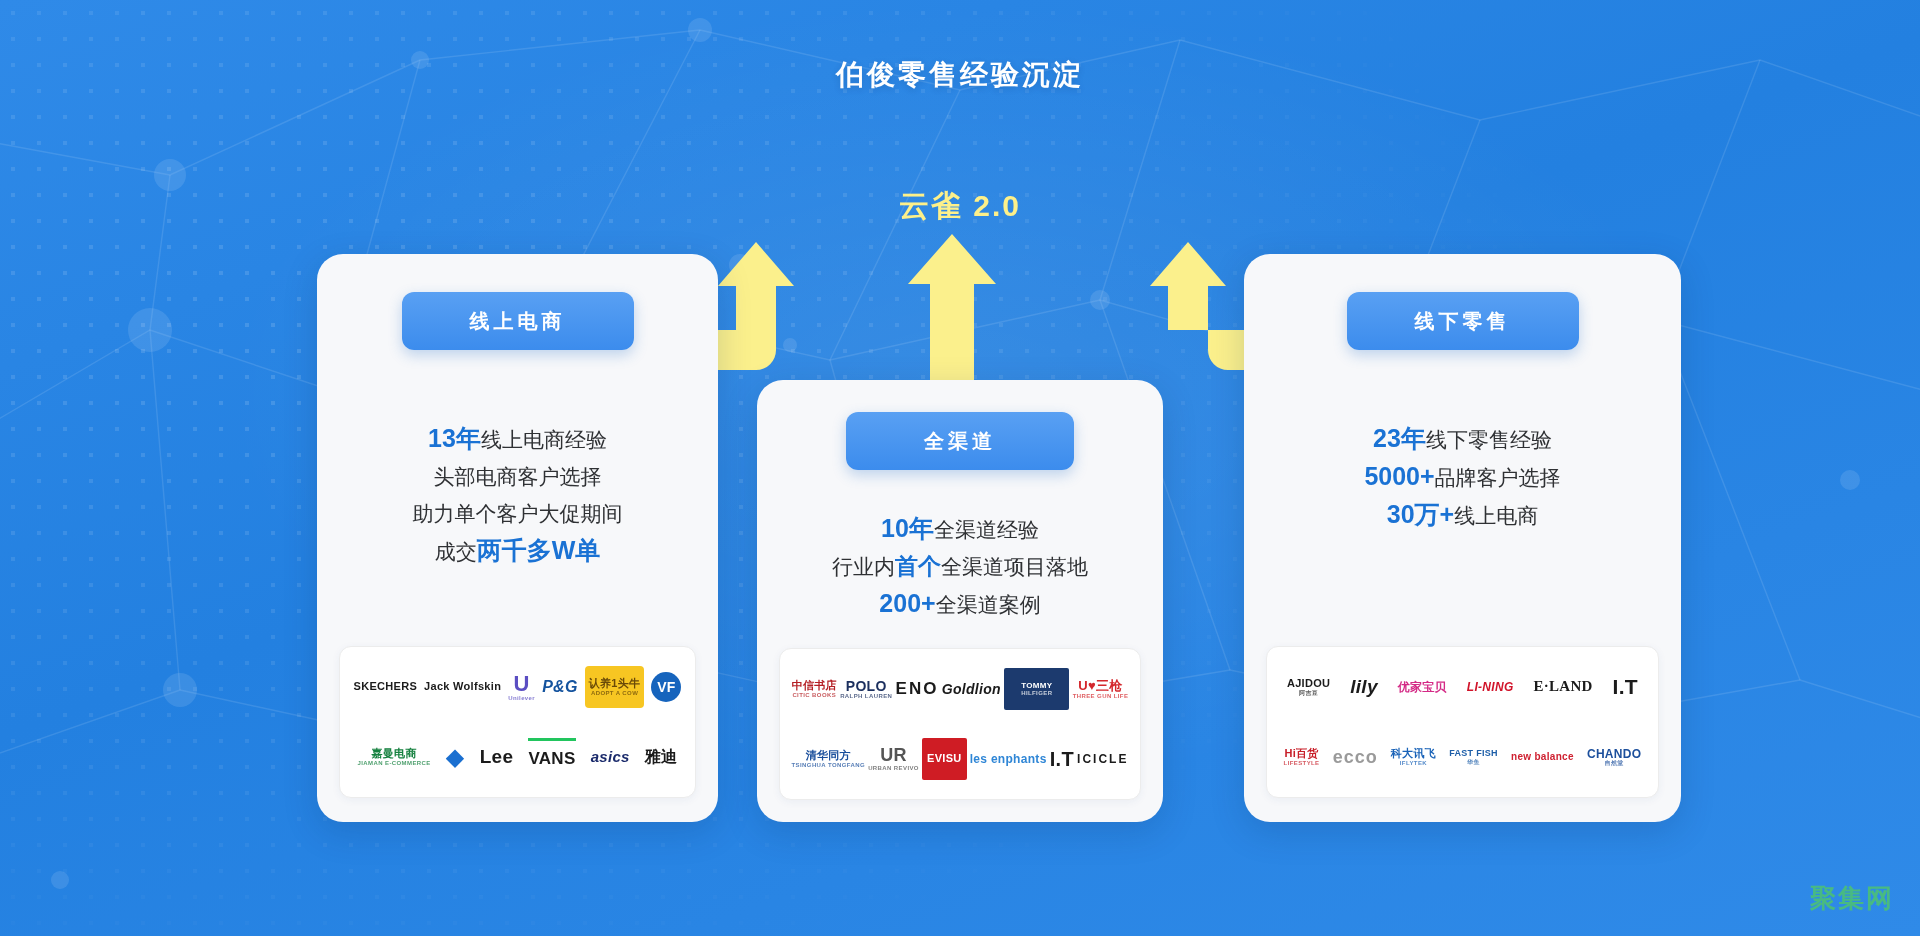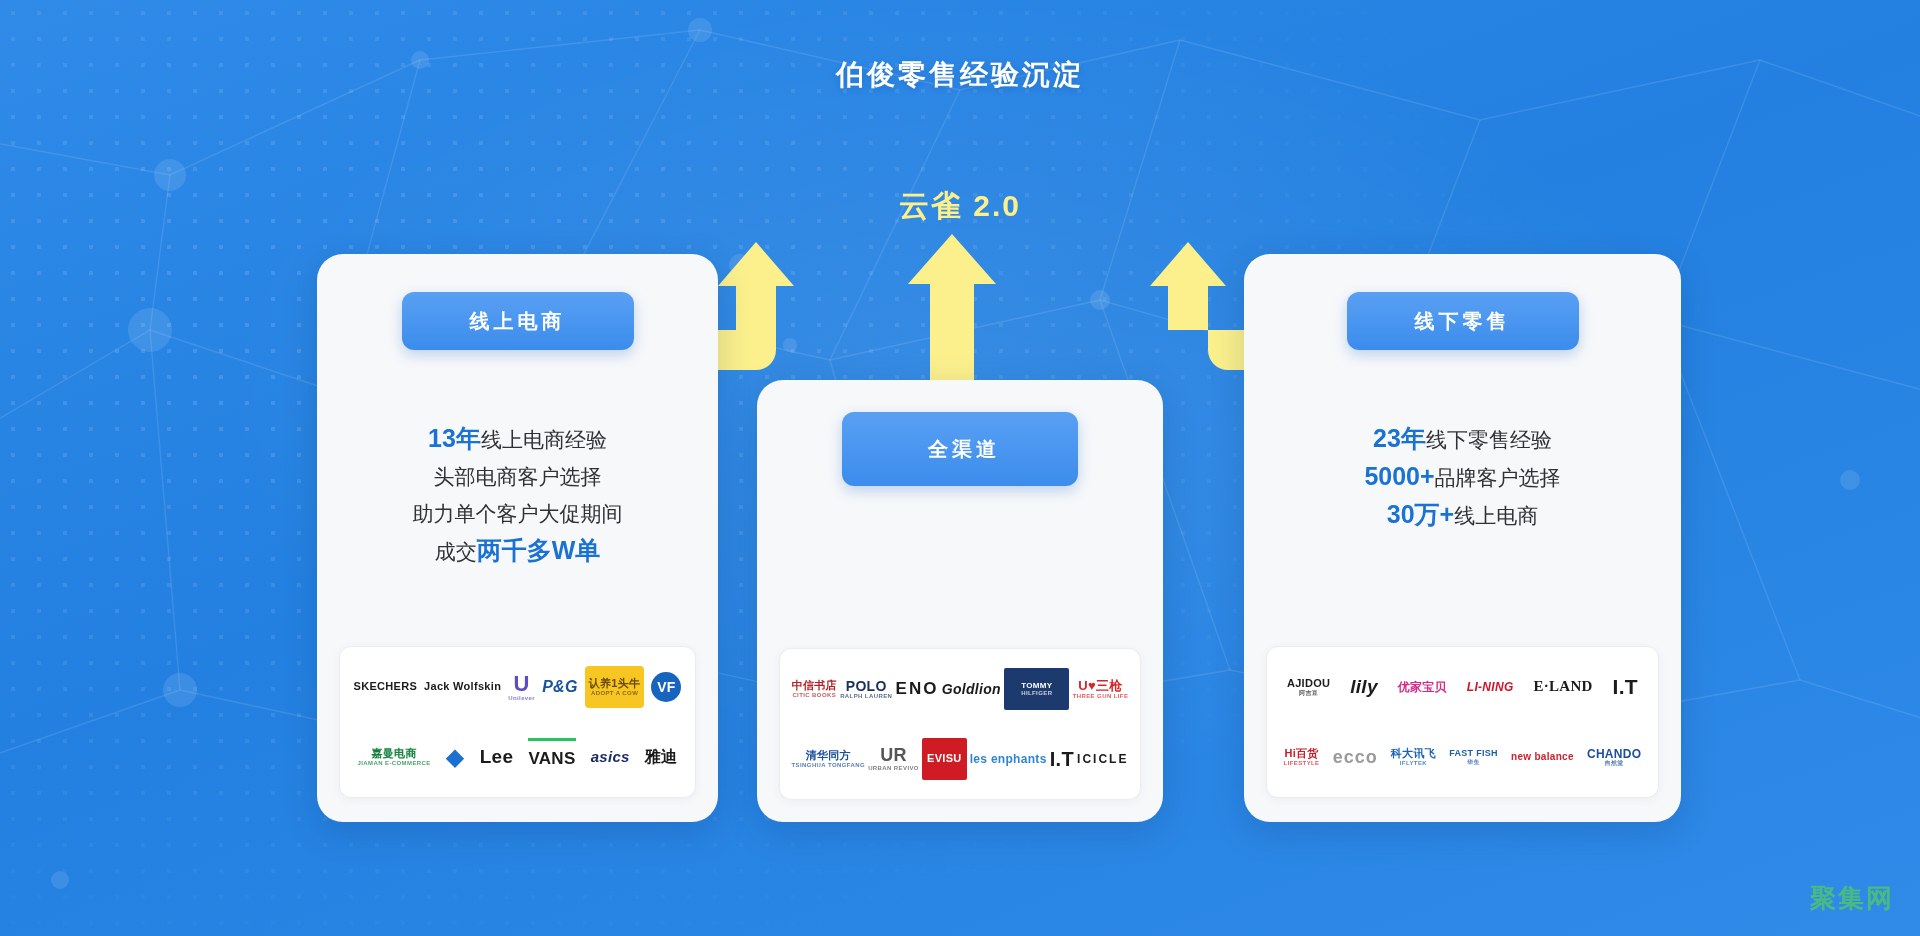--- a/index.html
+++ b/index.html
@@ -37,21 +37,21 @@
   .card-left{left:317px;top:254px;width:401px;height:568px;}
   .card-mid{left:757px;top:380px;width:406px;height:442px;}
   .card-right{left:1196px;top:254px;width:437px;height:568px;margin-left:48px;}
 
   .chip{position:absolute;left:50%;transform:translateX(-50%);
     background:linear-gradient(180deg,#59a0f3 0%,#3c8ced 100%);
     color:#fff;border-radius:12px;font-size:20px;font-weight:700;
     letter-spacing:4px;display:flex;align-items:center;justify-content:center;
     box-shadow:0 5px 14px rgba(40,110,200,.28);}
   .card-left .chip,.card-right .chip{top:38px;width:232px;height:58px;}
-  .card-mid .chip{top:32px;width:228px;height:74px;padding-left:8px;}
+  .card-mid .chip{top:32px;width:228px;height:58px;}
 
   .lines{position:absolute;left:0;right:0;text-align:center;color:#2f3134;}
   .card-left .lines{top:166px;}
   .card-right .lines{top:166px;}
   .card-mid .lines{top:130px;}
   .lines .ln{font-size:21px;line-height:37px;white-space:nowrap;}
   .hl{color:#1a72d4;font-weight:700;font-size:25px;}
   .hl-sm{color:#1a72d4;font-weight:700;font-size:23px;}
 
   
@@ -172,20 +172,25 @@
           </div>
         <div class="logo" style="font-size:16px">
             <span>雅迪</span>
           </div>
       </div>
     </div>
   </div>
 
   <div class="card card-mid">
     <div class="chip">全渠道</div>
+    <div class="lines">
+      <div class="ln"><span class="hl">10年</span><span>全渠道经验</span></div>
+      <div class="ln"><span>行业内</span><span class="hl-sm">首个</span><span>全渠道项目落地</span></div>
+      <div class="ln"><span class="hl">200+</span><span>全渠道案例</span></div>
+    </div>
     <div class="logo-panel">
       <div class="logo-row">
         <div class="logo" style="color:#b41f24">
             <span><span>中信书店</span><small>CITIC BOOKS</small></span>
           </div>
         <div class="logo" style="color:#1b2f5e;font-size:14px">
             <span><span>POLO</span><small>RALPH LAUREN</small></span>
           </div>
         <div class="logo" style="font-size:17px;letter-spacing:2px">
             <span>ENO</span>

